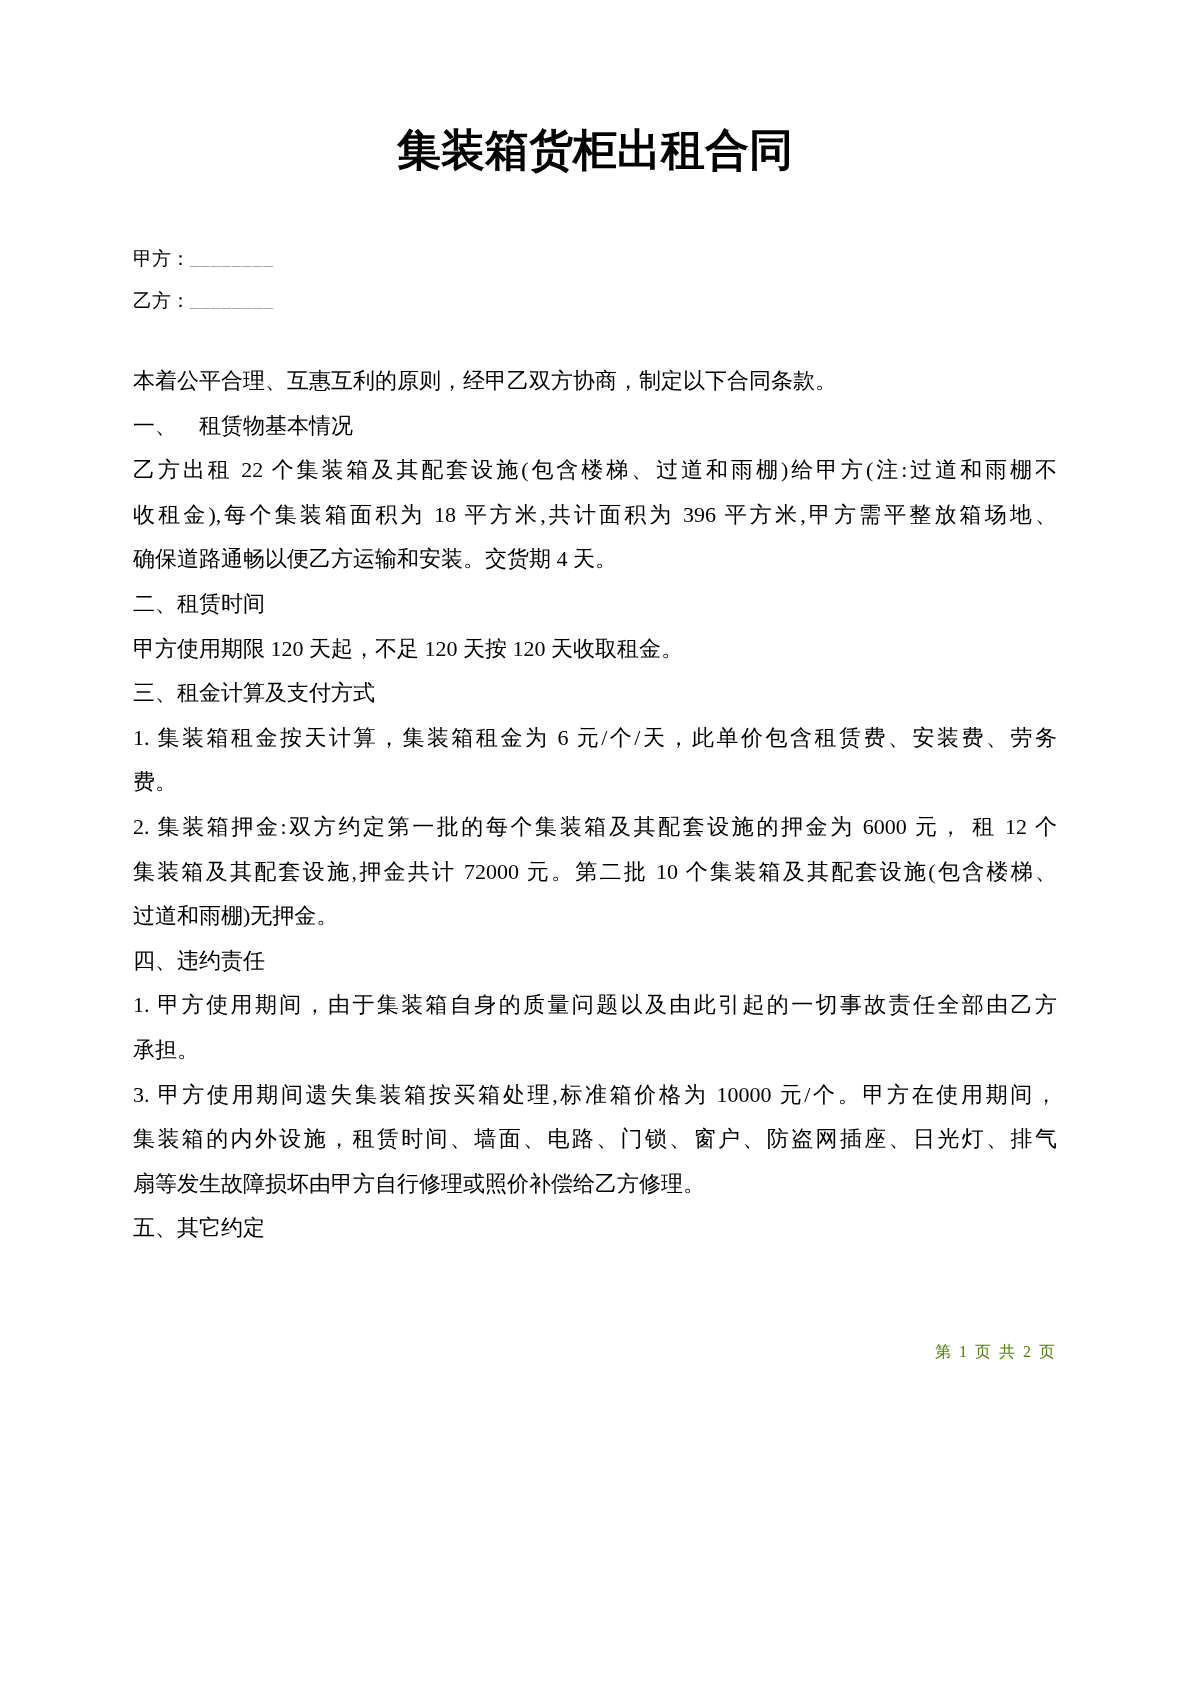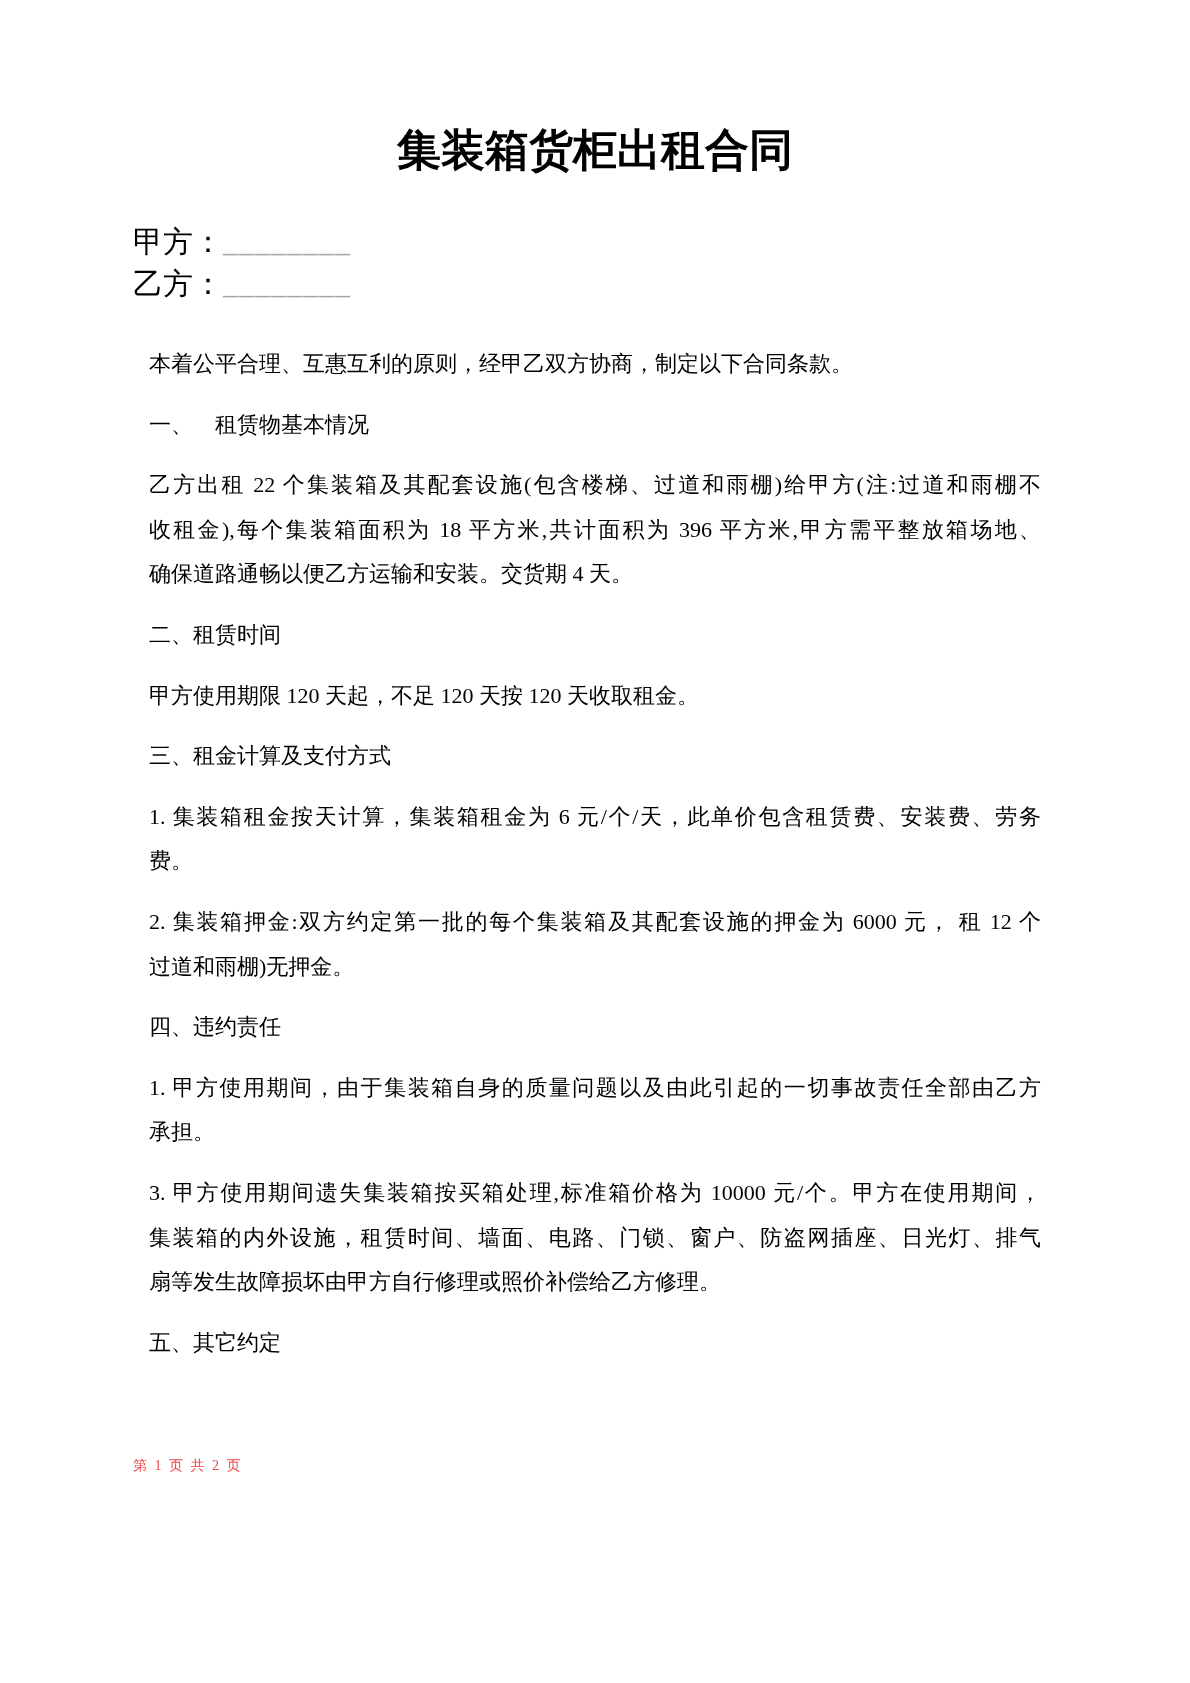--- a/index.html
+++ b/index.html
@@ -6,33 +6,33 @@
   .page{
     position:relative;width:1190px;height:1683px;background:#fff;
     box-sizing:border-box;padding:128px 133px 0 133px;
     font-family:"Liberation Serif","DejaVu Serif",serif;color:#000;
     overflow:hidden;
   }
   .title{
     margin:0;font-size:44px;font-weight:bold;text-align:center;
     line-height:46px;white-space:nowrap;
   }
-  .parties{margin-top:47px;font-size:30px;}
+  .parties{margin-top:64px;font-size:19px;}
   .party{line-height:42px;height:42px;}
   .party .blank{color:#a6a6a6;letter-spacing:1px;}
   .docbody{margin-top:37px;font-size:22px;}
-  .para{margin:16px;padding:0;}
+  .para{margin:0;padding:0;}
   .bline{
     line-height:44.6px;height:44.6px;text-align:justify;
   }
   .bline.full{text-align-last:justify;}
   .bline.end{text-align-last:left;}
   .footer{
-    margin-top:90px;text-align:left;font-size:14px;line-height:22px;
-    letter-spacing:2px;color:#ef4444;
+    margin-top:90px;text-align:right;font-size:16px;line-height:22px;
+    letter-spacing:2px;color:#4d7c0f;
   }
 </style>
 </head>
 <body>
 
 <div class="page">
 
   <h1 class="title">集装箱货柜出租合同</h1>
 
   <div class="parties">
@@ -72,20 +72,21 @@
       <div class="bline end">三、租金计算及支付方式</div>
     </div>
 
     <div class="para">
       <div class="bline full">1. 集装箱租金按天计算，集装箱租金为 6 元/个/天，此单价包含租赁费、安装费、劳务</div>
       <div class="bline end">费。</div>
     </div>
 
     <div class="para">
       <div class="bline full">2. 集装箱押金:双方约定第一批的每个集装箱及其配套设施的押金为 6000 元，&nbsp;租 12 个</div>
+      <div class="bline full">集装箱及其配套设施,押金共计 72000 元。第二批 10 个集装箱及其配套设施(包含楼梯、</div>
       <div class="bline end">过道和雨棚)无押金。</div>
     </div>
 
 
     <div class="para">
       <div class="bline end">四、违约责任</div>
     </div>
 
     <div class="para">
       <div class="bline full">1. 甲方使用期间，由于集装箱自身的质量问题以及由此引起的一切事故责任全部由乙方</div>

